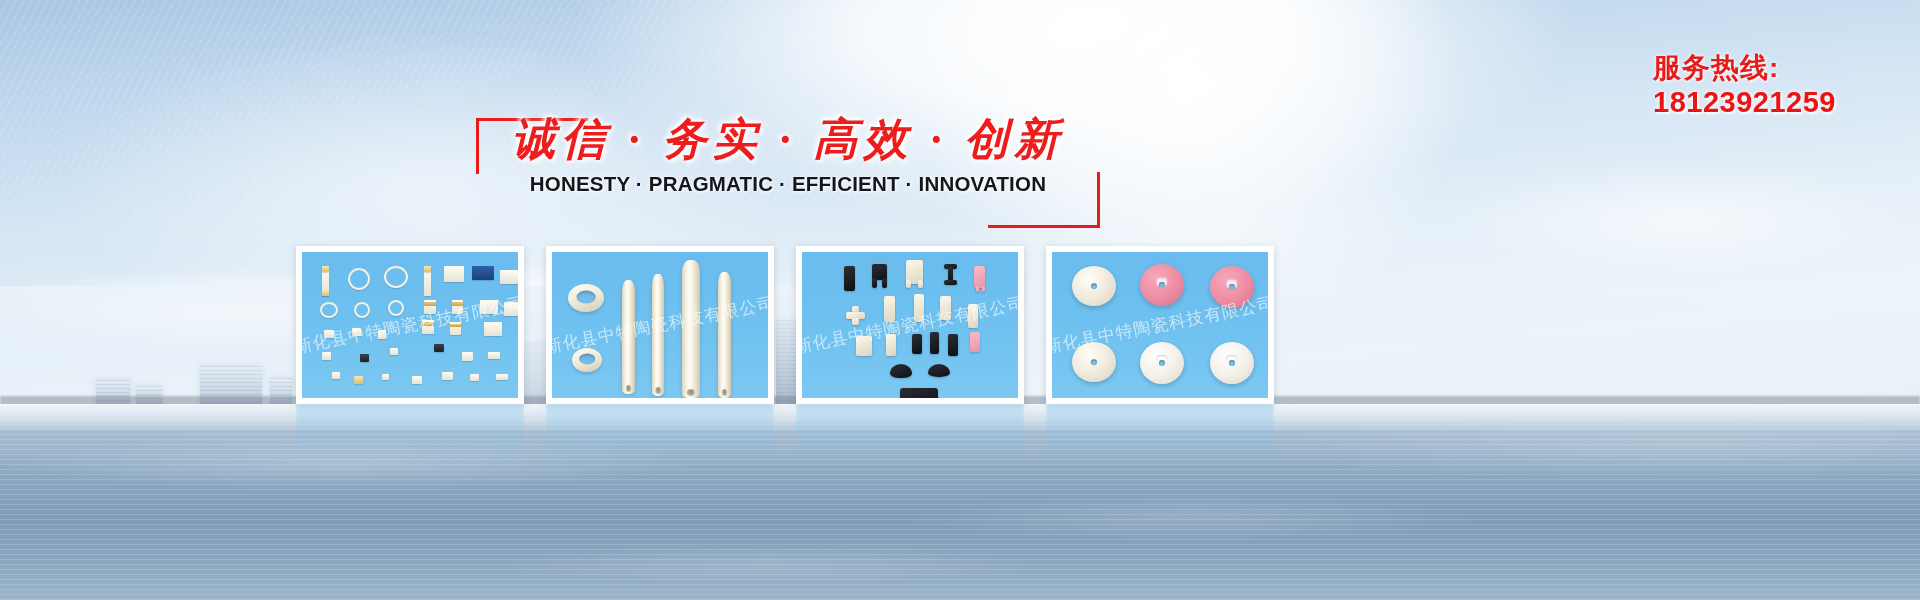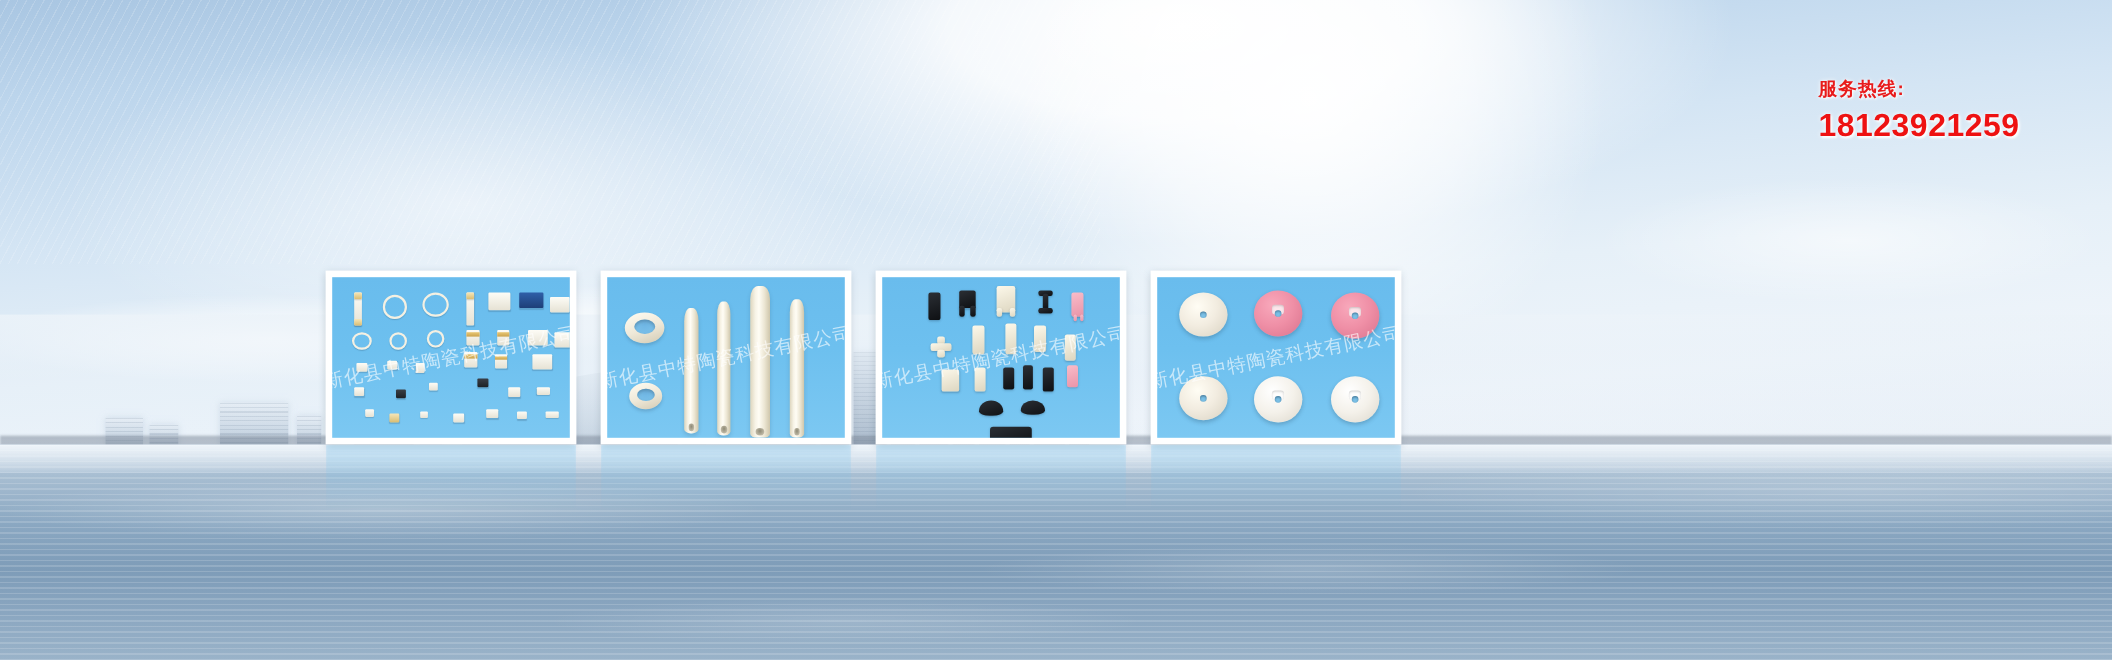--- a/index.html
+++ b/index.html
@@ -138,22 +138,21 @@
   }
 
   
   .contact { position:absolute; right:84px; top:54px; text-align:left; }
   .c-title {
     font-size:21.5px; font-weight:700; color:#e81b1b;
     letter-spacing:1.2px; line-height:30px; white-space:nowrap;
     text-shadow:0 0 4px rgba(255,255,255,.95), 1px 1px 2px rgba(255,255,255,.9);
   }
   .c-label {
-    margin-top:13px;
-    font-size:17px; font-weight:700; color:#e81b1b;
+    font-size:28px; font-weight:700; color:#e81b1b;
     letter-spacing:1px; line-height:28px; white-space:nowrap;
     text-shadow:0 0 4px rgba(255,255,255,.95), 1px 1px 2px rgba(255,255,255,.9);
   }
   .c-phone {
     margin-top:2px;
     font-size:29px; font-weight:700; color:#ee1212;
     letter-spacing:.5px; line-height:36px; white-space:nowrap;
     text-shadow:0 0 5px rgba(255,255,255,.98), 1.5px 1.5px 2px rgba(255,255,255,.9);
   }
 
@@ -347,20 +346,26 @@
       </div>
 
     <div class="shore"></div>
   </div>
   <div class="haze"></div>
 
   <div class="water">
     <div class="water-top-glint"></div>
   </div>
 
+  <div class="headline">
+    <div class="bracket-tl"></div>
+    <div class="bracket-br"></div>
+    <div class="slogan-cn">诚信 · 务实 · 高效 · 创新</div>
+    <div class="slogan-en">HONESTY · PRAGMATIC · EFFICIENT · INNOVATION</div>
+  </div>
 
   <div class="contact">
     <div class="c-label">服务热线:</div>
     <div class="c-phone">18123921259</div>
   </div>
 
   <div class="gallery">
 
     <div class="card" style="left:296px; width:228px;">
       <div class="photo">

